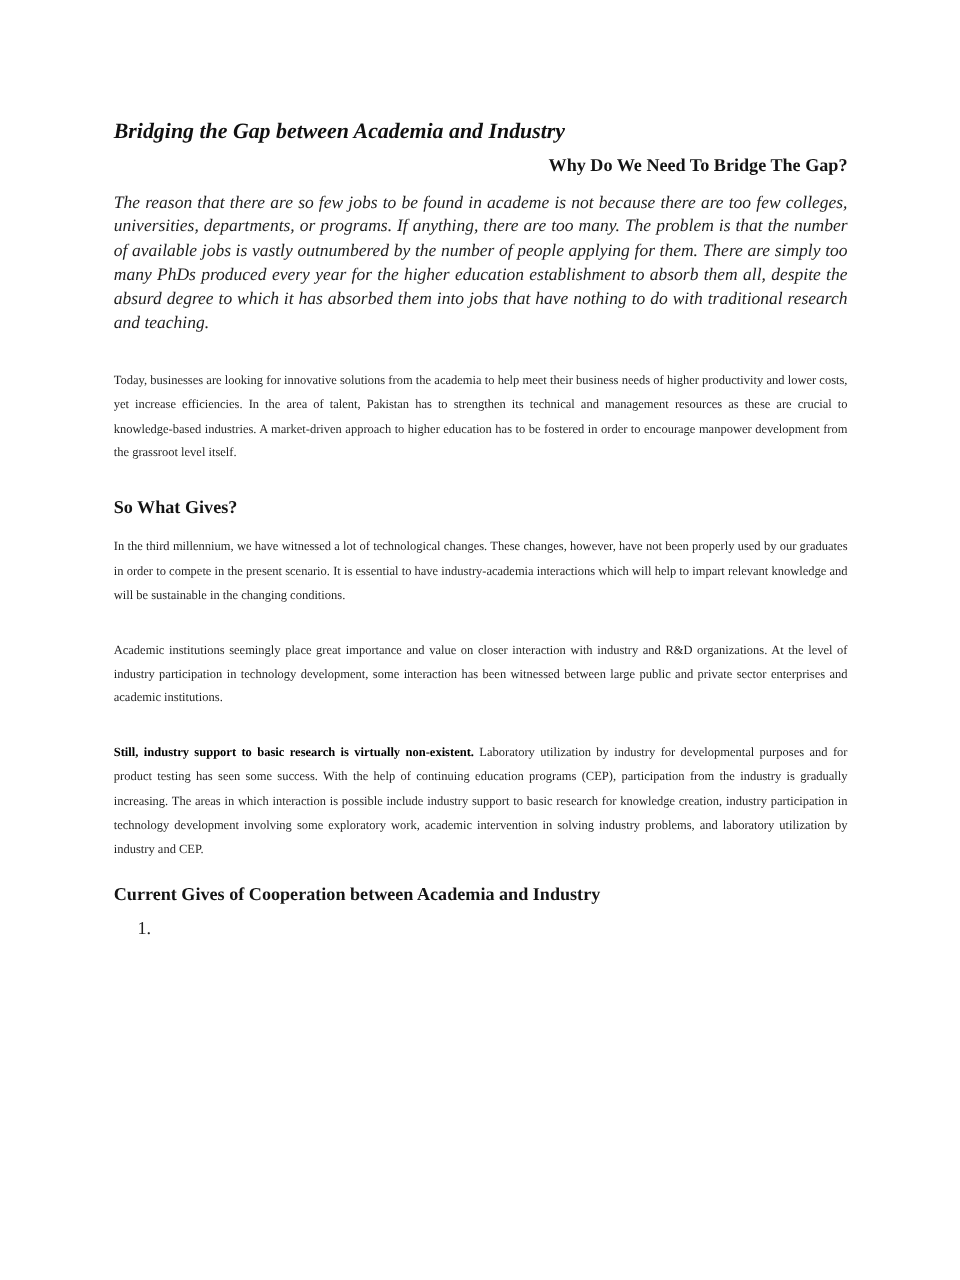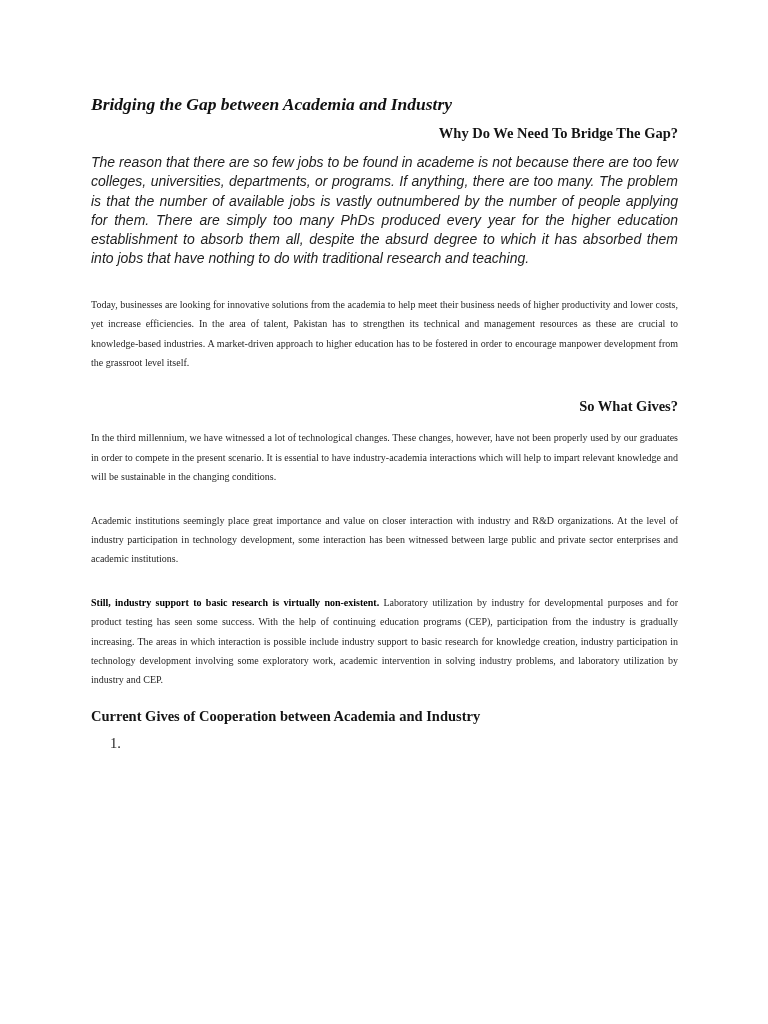--- a/index.html
+++ b/index.html
@@ -37,21 +37,21 @@
       line-height: 20px;
       margin: 0;
       color: #151515;
     }
     .subhead.why {
       font-weight: bold;
       margin-bottom: 10px;
       text-align: right;
     }
     .quote {
-      font-family: Liberation Sans, sans-serif;
+      font-family: Liberation Serif, serif;
       font-style: italic;
       font-size: 14px;
       line-height: 19.3px;
       text-align: justify;
       margin: 0 0 26px 0;
       color: #1e1e1e;
     }
     .para {
       font-family: "Liberation Serif", serif;
       font-size: 10px;
@@ -93,21 +93,21 @@
   <h1 class="title">Bridging the Gap between Academia and Industry</h1>
 
   <h2 class="subhead why">Why Do We Need To Bridge The Gap?</h2>
 
   <p class="quote">The reason that there are so few jobs to be found in academe is not because there are too few colleges, universities, departments, or programs. If anything, there are too many. The problem is that the number of available jobs is vastly outnumbered by the number of people applying for them. There are simply too many PhDs produced every year for the higher education establishment to absorb them all, despite the absurd degree to which it has absorbed them into jobs that have nothing to do with traditional research and teaching.</p>
 
   <p class="para">Today, businesses are looking for innovative solutions from the academia to help meet their business needs of higher productivity and lower costs, yet increase efficiencies. In the area of talent, Pakistan has to strengthen its technical and management resources as these are crucial to knowledge-based industries. A market-driven approach to higher education has to be fostered in order to encourage manpower development from the grassroot level itself.</p>
 
   <div class="gap-lg"></div>
 
-  <h2 class="subhead" style="margin-bottom:12px;text-align:right;">So What Gives?</h2>
+  <h2 class="subhead" style="margin-bottom:12px;">So What Gives?</h2>
 
   <p class="para">In the third millennium, we have witnessed a lot of technological changes. These changes, however, have not been properly used by our graduates in order to compete in the present scenario. It is essential to have industry-academia interactions which will help to impart relevant knowledge and will be sustainable in the changing conditions.</p>
 
   <div class="gap-lg"></div>
 
   <p class="para">Academic institutions seemingly place great importance and value on closer interaction with industry and R&amp;D organizations. At the level of industry participation in technology development, some interaction has been witnessed between large public and private sector enterprises and academic institutions.</p>
 
   <div class="gap-lg"></div>
 
   <p class="para"><span class="bold-lead">Still, industry support to basic research is virtually non-existent.</span><span> Laboratory utilization by industry for developmental purposes and for product testing has seen some success. With the help of continuing education programs (CEP), participation from the industry is gradually increasing. The areas in which interaction is possible include industry support to basic research for knowledge creation, industry participation in technology development involving some exploratory work, academic intervention in solving industry problems, and laboratory utilization by industry and CEP.</span></p>

